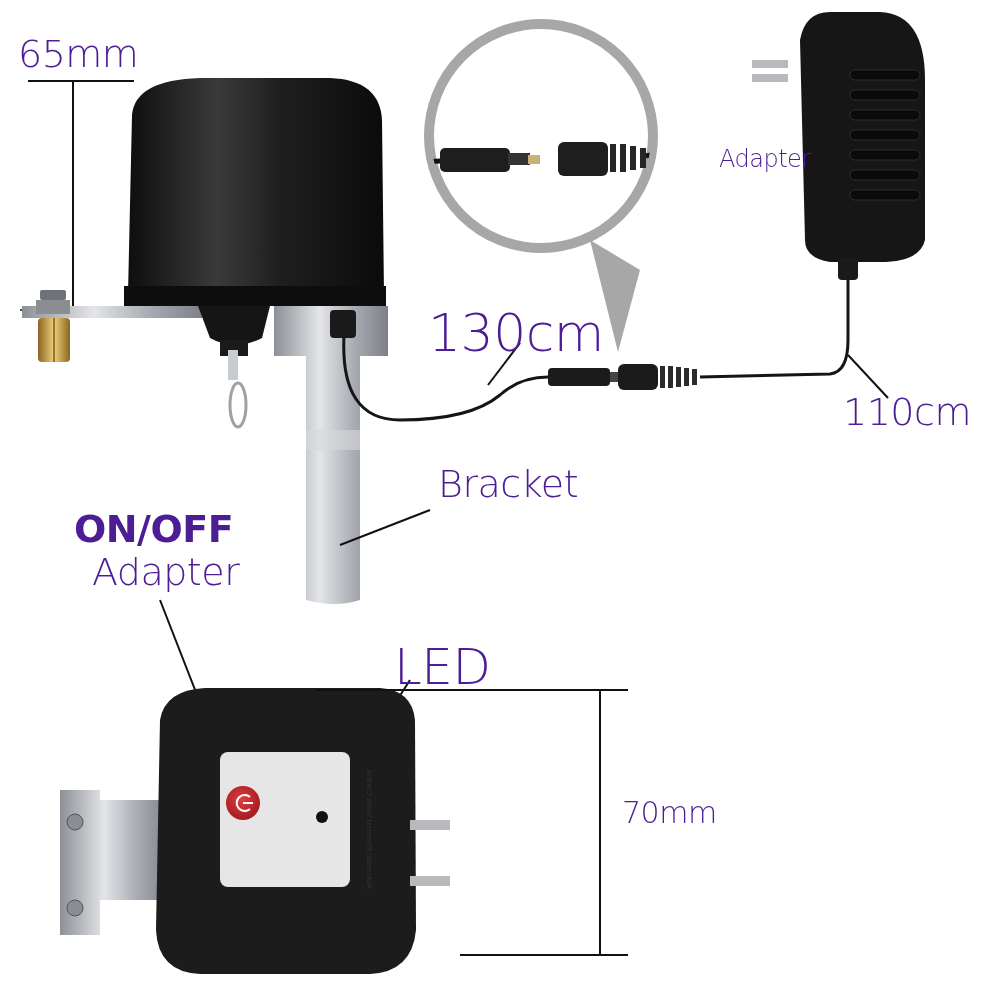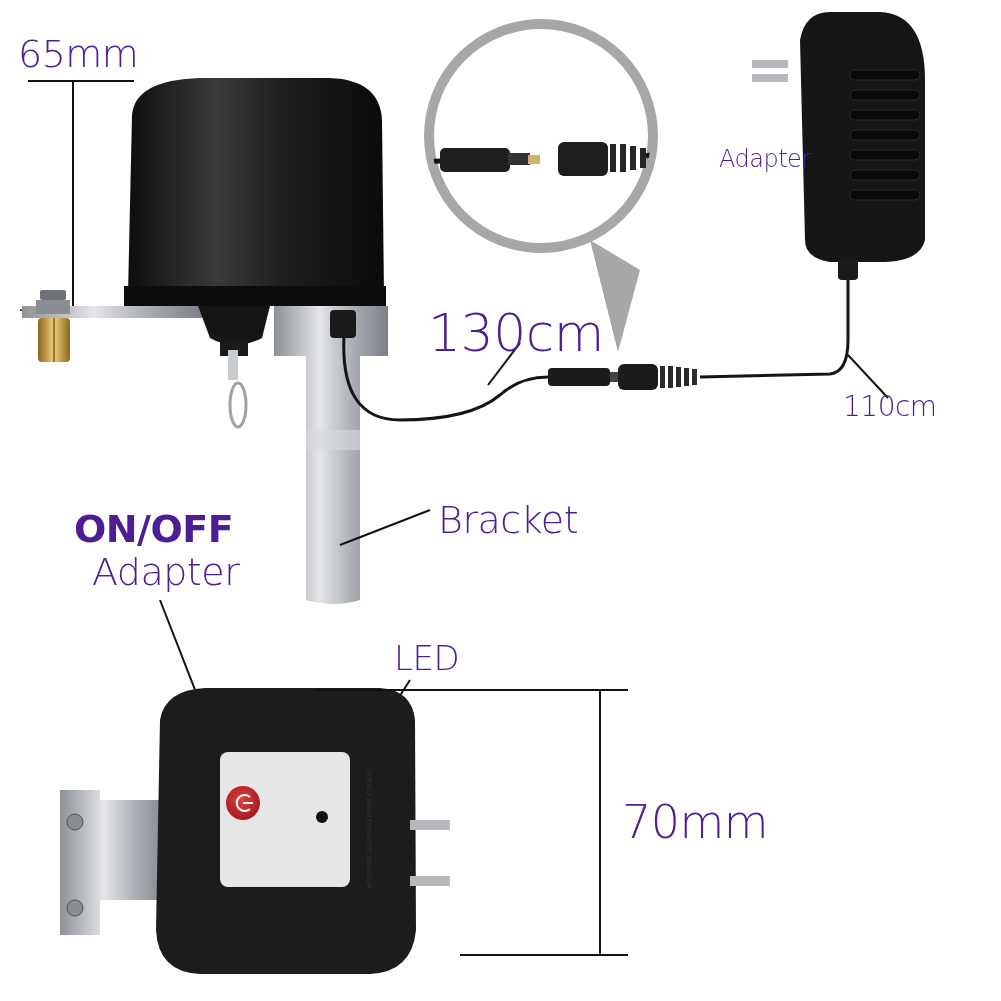--- a/index.html
+++ b/index.html
@@ -147,20 +147,20 @@
   <g stroke="#111" stroke-width="2">
     <line x1="315" y1="690" x2="628" y2="690"></line>
     <line x1="600" y1="690" x2="600" y2="955"></line>
     <line x1="460" y1="955" x2="628" y2="955"></line>
   </g>
 </svg>
 
 <span class="label" style="left:18px;top:32px;font-size:38px;">65mm</span>
 <span class="label" style="left:719px;top:145px;font-size:24px;">Adapter</span>
 <span class="label" style="left:428px;top:303px;font-size:52px;">130cm</span>
-<span class="label" style="left:843px;top:390px;font-size:28px;">110cm</span>
-<span class="label" style="left:438px;top:498px;font-size:38px;">Bracket</span>
+<span class="label" style="left:843px;top:390px;font-size:38px;">110cm</span>
+<span class="label" style="left:438px;top:462px;font-size:38px;">Bracket</span>
 <span class="label" style="left:74px;top:507px;font-size:38px;font-weight:bold;">ON/OFF</span>
 <span class="label" style="left:92px;top:550px;font-size:38px;">Adapter</span>
-<span class="label" style="left:394px;top:638px;font-size:34px;">LED</span>
-<span class="label" style="left:622px;top:795px;font-size:46px;">70mm</span>
+<span class="label" style="left:394px;top:638px;font-size:50px;">LED</span>
+<span class="label" style="left:622px;top:795px;font-size:30px;">70mm</span>
 
 <span class="abs" style="left:264px;top:770px;width:110px;font-size:8px;color:#333;transform:rotate(180deg) scaleX(-1);transform-origin:center;writing-mode:vertical-rl;">Automatic Powered Valve Control</span>
 
 </body></html>

